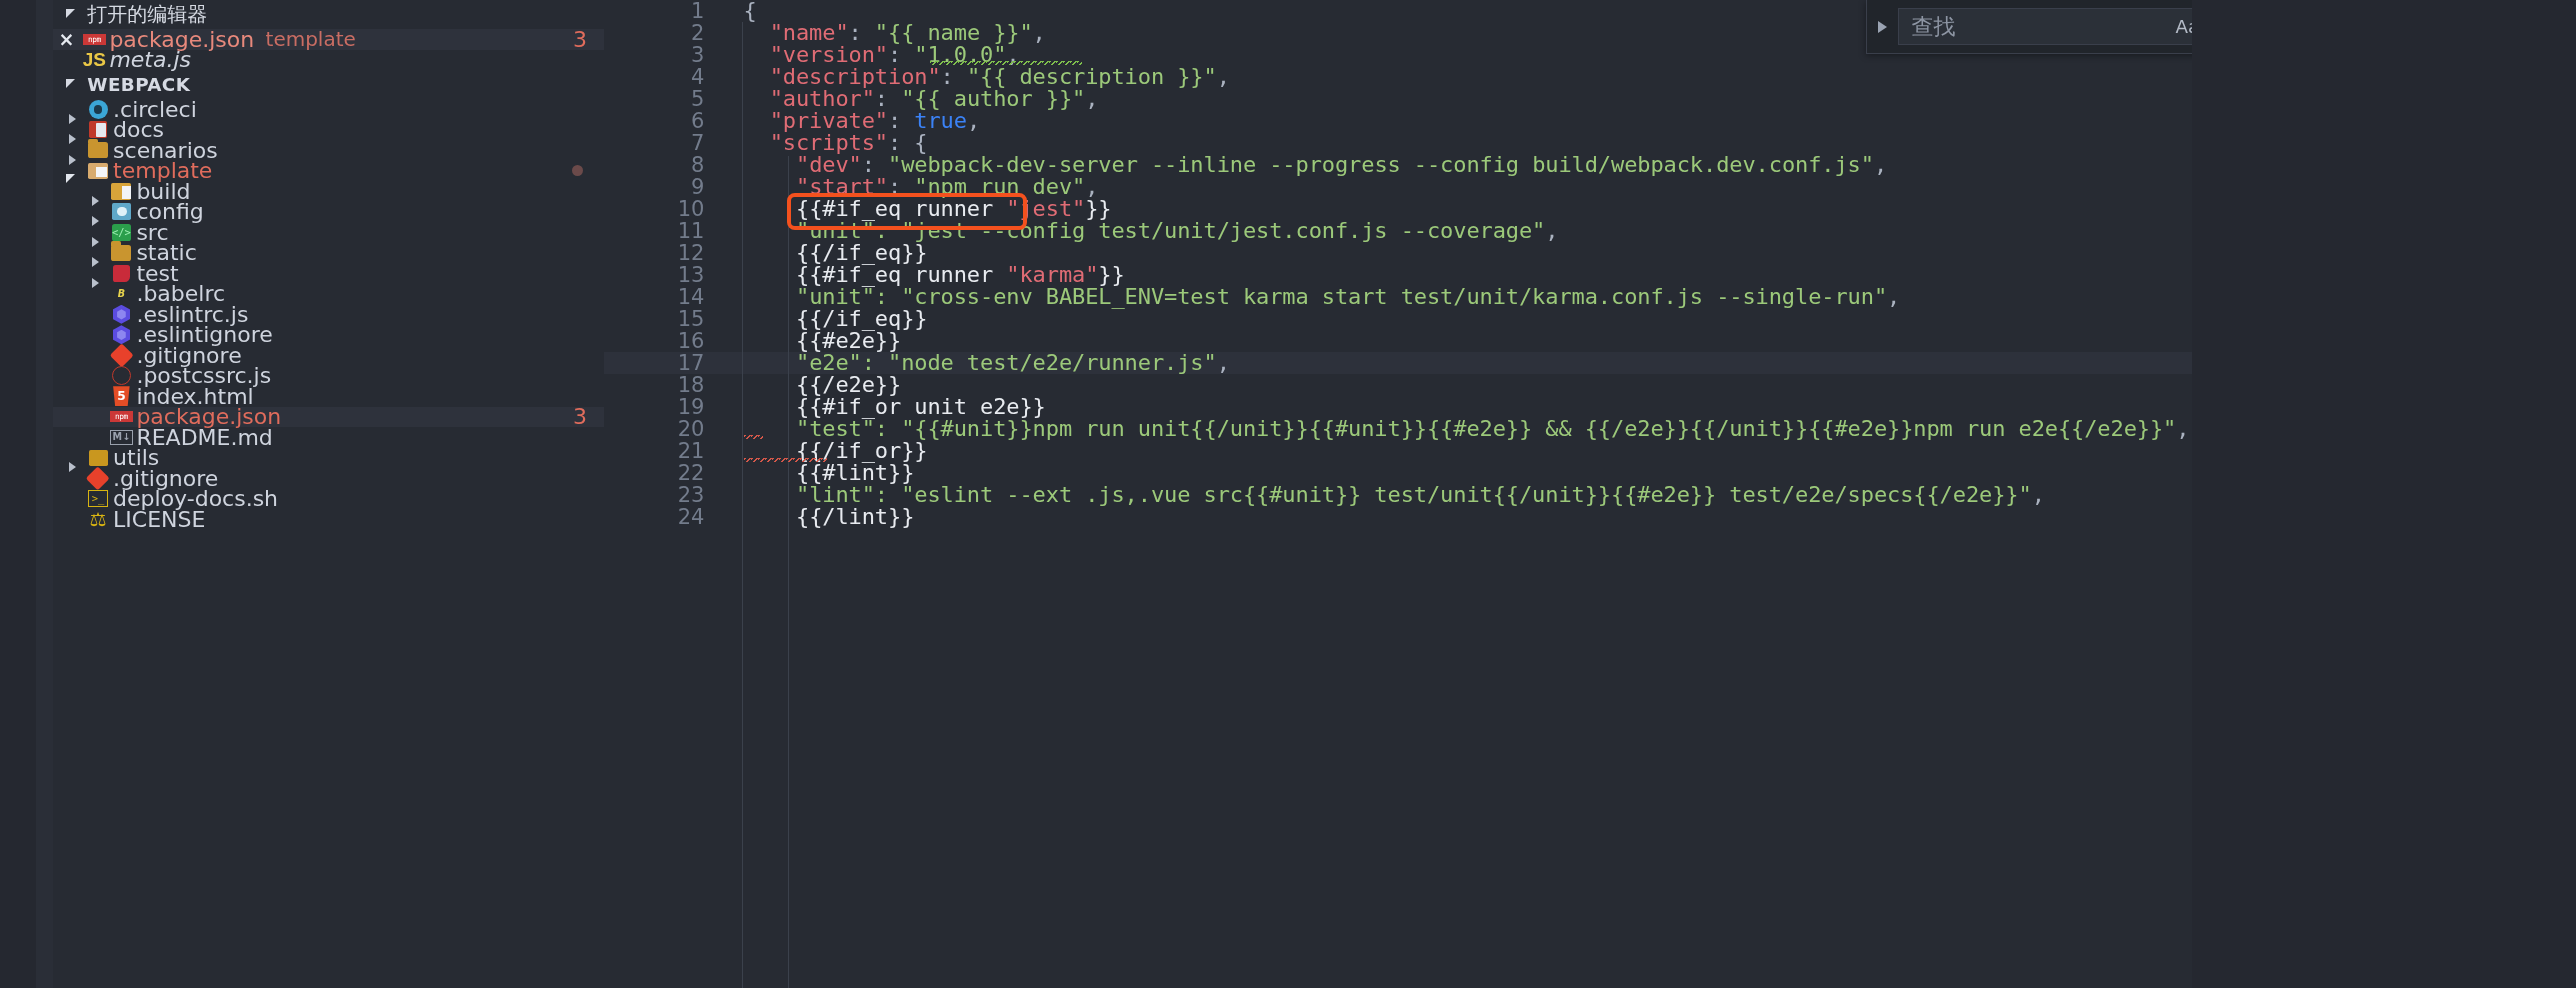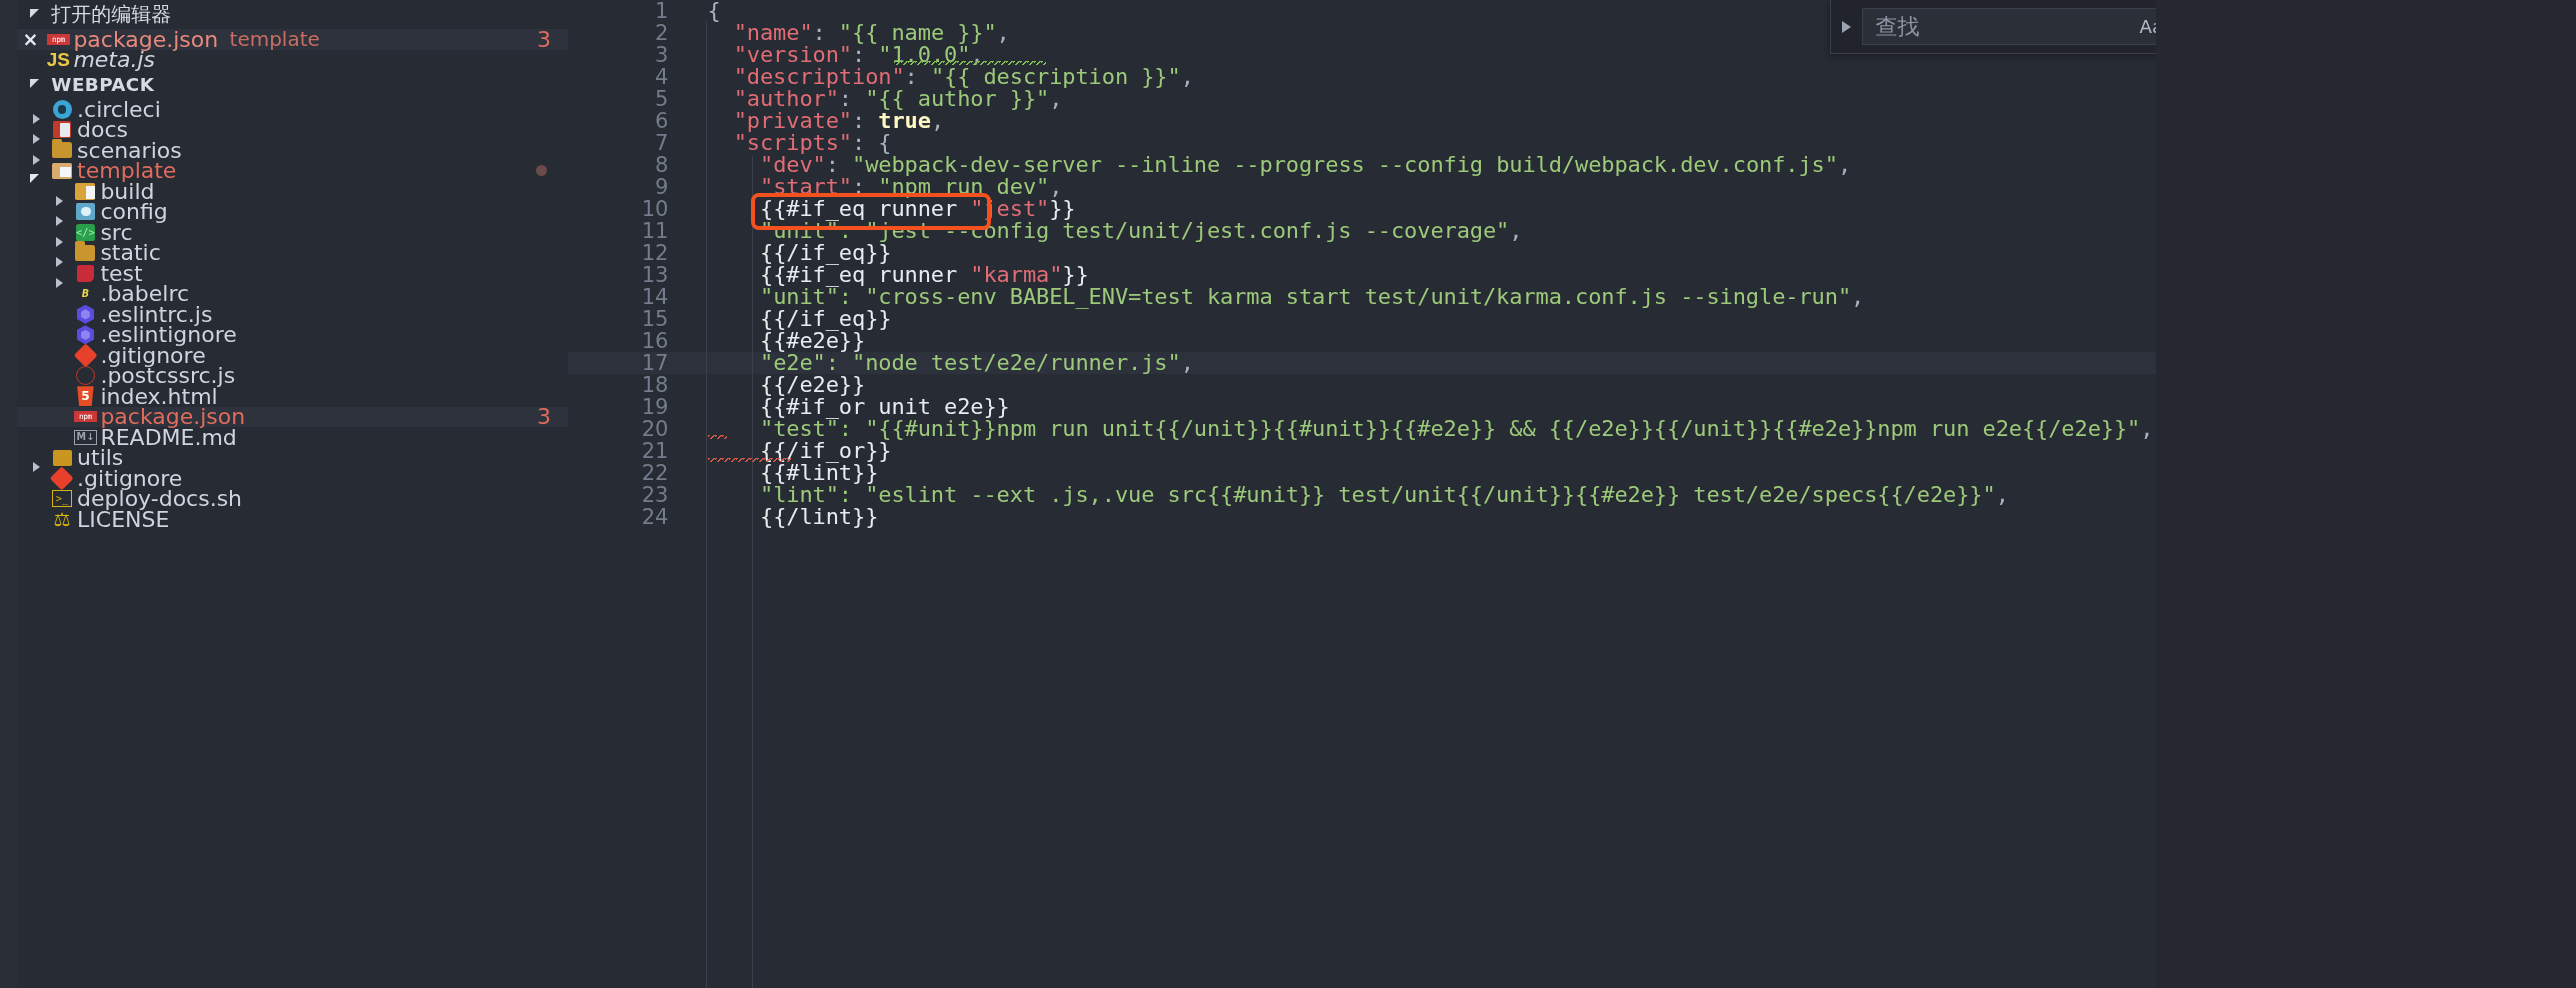--- a/index.html
+++ b/index.html
@@ -4,21 +4,21 @@
 <style>
   * { margin:0; padding:0; box-sizing:border-box; }
   html,body { width:2576px; height:989px; overflow:hidden; }
   body {
     background:#252830;
     font-family:"DejaVu Sans","Liberation Sans",sans-serif;
     font-size:22.6px;
     color:#cdd3de;
     -webkit-font-smoothing:antialiased;
   }
-  #root { display:flex; width:2156px; height:989px; }
+  #root { display:flex; width:2156px; height:989px;margin-left:36px; }
 
   
   .edge-strip { width:17.4px; height:989px; background:#2a2e37; flex:none; }
 
   
   .sidebar { width:551px; height:989px; background:#272b33; flex:none;
              position:relative; overflow:hidden; }
 
   .section-header {
     height:29px; display:flex; align-items:center;
@@ -102,21 +102,21 @@
     font-family:"DejaVu Sans","Liberation Sans",sans-serif;
     font-size:21px; color:#737c8c; line-height:22px;
   }
   .ltext {
     position:absolute; left:139px; right:0; line-height:22px;
     font-family:"DejaVu Sans Mono","Liberation Mono",monospace;
     font-size:22px; letter-spacing:-0.1px;
   }
   .tk-key { color:#e06c75; }
   .tk-str { color:#9cc97a; }
-  .tk-bool{ color:#fef9c3;font-weight:bold; }
+  .tk-bool{ color:#3b82f6; }
   .tk-pun { color:#aab2c0; }
   .tk-plain{ color:#e8ebf0; }
   .tk-hbstr{ color:#e06c75; }
 
   .indent-guide {
     position:absolute; top:22px; width:0.9px; background:#3b414c;
   }
   .squiggle {
     position:absolute; height:3.5px; pointer-events:none;
     background-image:repeating-linear-gradient(135deg,#7fbf4d 0 1.7px,transparent 1.7px 3.5px);

